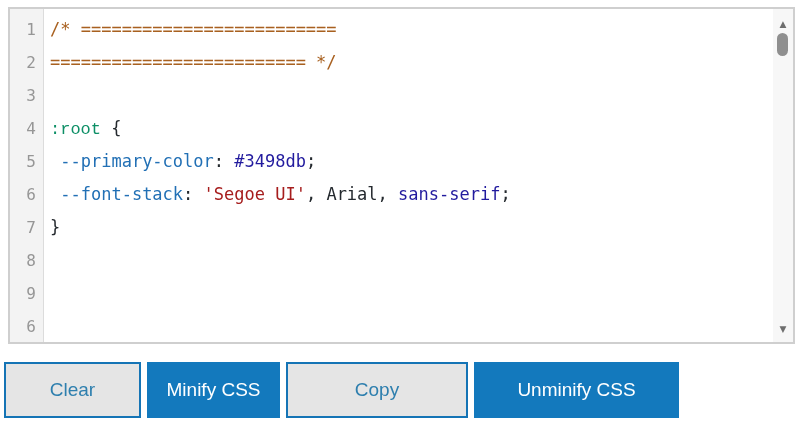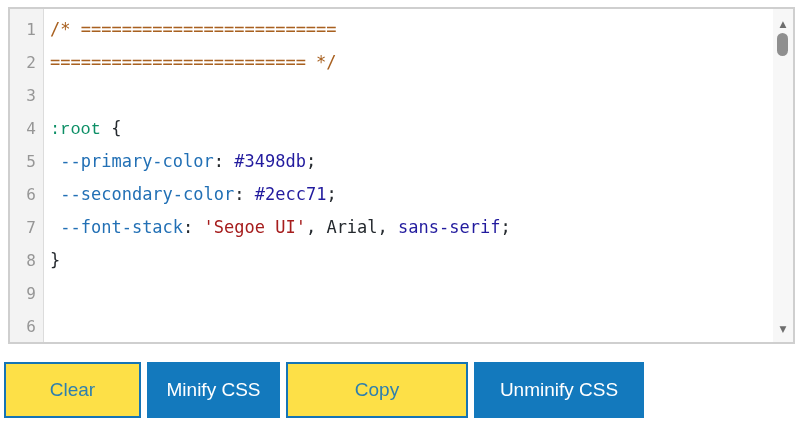--- a/index.html
+++ b/index.html
@@ -64,31 +64,31 @@
   }
   
   .buttons{
     position:absolute;left:4px;top:362px;display:flex;gap:6px;
   }
   .btn{
     height:56px;font-size:19px;cursor:pointer;padding:0;
     font-family:"Liberation Sans",sans-serif;
   }
   .btn.outline{
-    background:#fde047;border:2px solid var(--c-btn-outline-border);
+    background:#e5e5e5;border:2px solid var(--c-btn-outline-border);
     color:var(--c-btn-outline-text);
     text-align:center;
   }
   .btn.filled{
     background:var(--accent);border:2px solid var(--accent);color:#ffffff;
   }
   .btn:nth-child(1){width:137px;}
   .btn:nth-child(2){width:133px;}
   .btn:nth-child(3){width:182px;}
-  .btn:nth-child(4){width:170px;}
+  .btn:nth-child(4){width:205px;}
 </style>
 </head>
 <body>
 
 <div class="editor">
   <div class="gutter" id="gutter">
       <div class="lnum">1</div>
       <div class="lnum">2</div>
       <div class="lnum">3</div>
       <div class="lnum">4</div>
@@ -98,21 +98,20 @@
       <div class="lnum">8</div>
       <div class="lnum">9</div>
       <div class="lnum">6</div>
     </div>
   <div class="code" id="code">
       <div class="line"><span class="tok-comment">/* =========================</span></div>
       <div class="line"><span class="tok-comment">========================= */</span></div>
       <div class="line"></div>
       <div class="line"><span class="tok-selector">:root</span><span class="tok-plain"> {</span></div>
       <div class="line"><span class="tok-plain"> </span><span class="tok-property">--primary-color</span><span class="tok-plain">: </span><span class="tok-value">#3498db</span><span class="tok-plain">;</span></div>
-      <div class="line"><span class="tok-plain"> </span><span class="tok-property">--secondary-color</span><span class="tok-plain">: </span><span class="tok-value">#2ecc71</span><span class="tok-plain">;</span></div>
       <div class="line"><span class="tok-plain"> </span><span class="tok-property">--font-stack</span><span class="tok-plain">: </span><span class="tok-string">'Segoe UI'</span><span class="tok-plain">, Arial, </span><span class="tok-value">sans-serif</span><span class="tok-plain">;</span></div>
       <div class="line"><span class="tok-plain">}</span></div>
       <div class="line"></div>
     </div>
   <div class="scrollbar">
     <div class="sb-arrow up">▲</div>
     <div class="sb-thumb"></div>
     <div class="sb-arrow down">▼</div>
   </div>
 </div>

